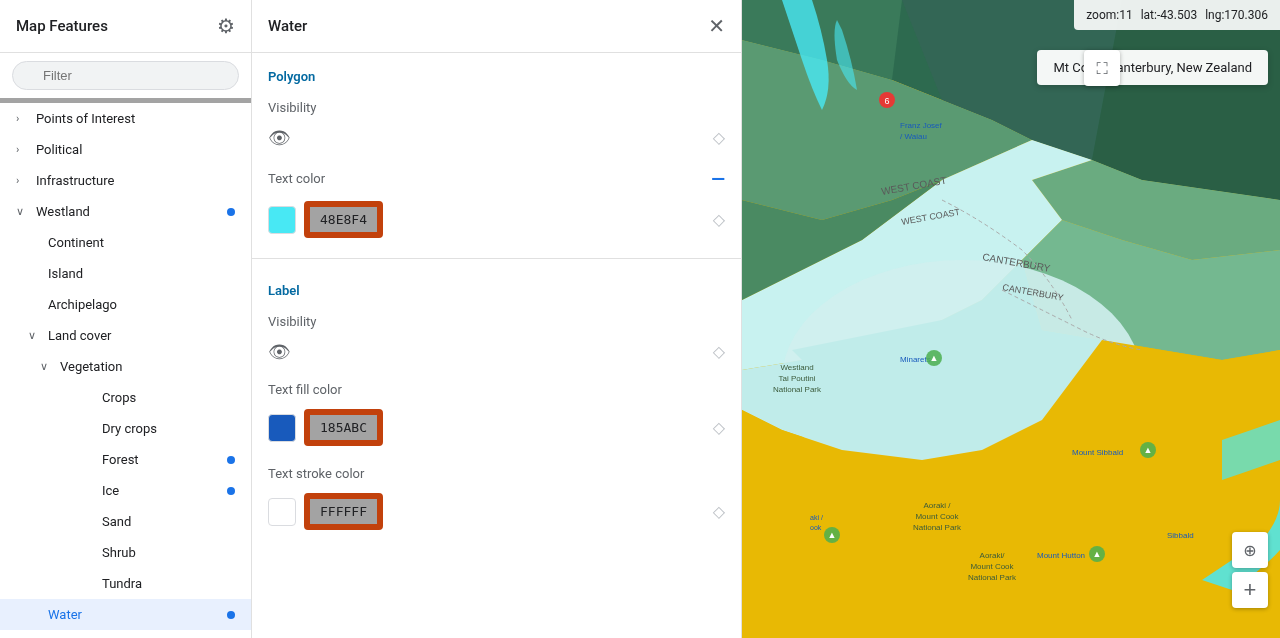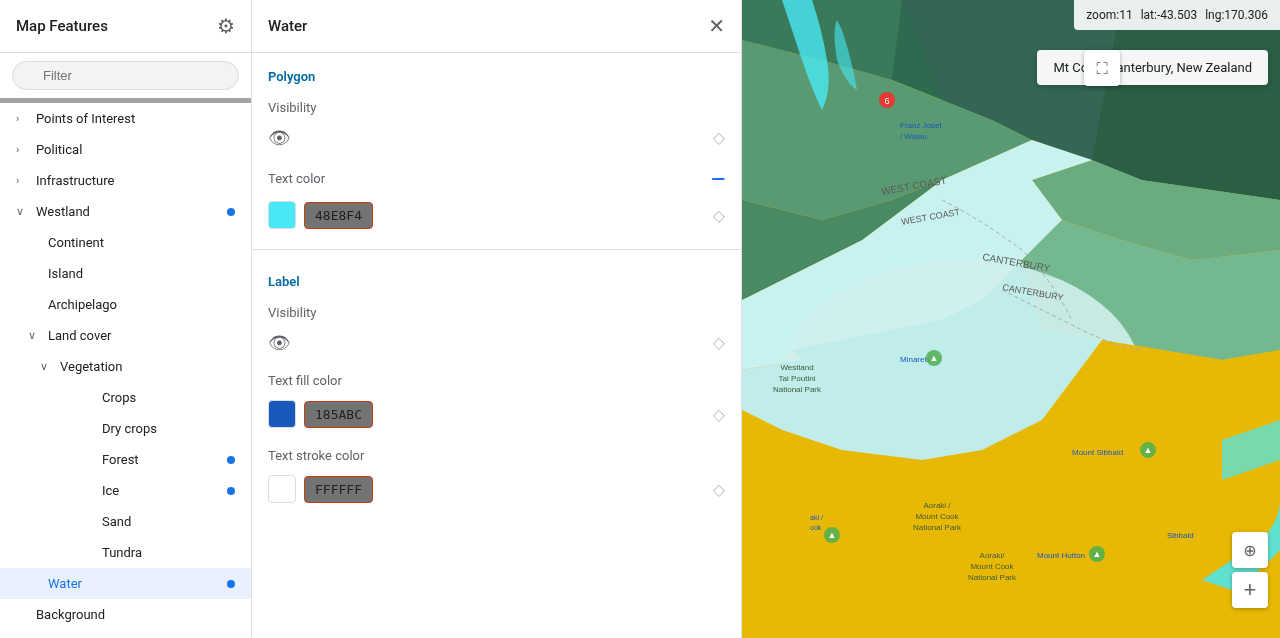--- a/index.html
+++ b/index.html
@@ -165,23 +165,23 @@
       border-radius: 4px;
       border: 1px solid #dadce0;
       cursor: pointer;
       flex-shrink: 0;
     }
     .color-value {
       font-size: 13px;
       color: #202124;
       font-family: monospace;
       padding: 5px 10px;
-      border: 1px solid #c2410c;
+      border: 6px solid #c2410c;
       border-radius: 4px;
-      background: #737373;
+      background: #a3a3a3;
       cursor: pointer;
     }
     .minus-icon {
       color: #1a73e8;
       font-size: 18px;
       margin-left: auto;
       cursor: pointer;
       font-weight: bold;
     }
     .section-divider {
@@ -338,20 +338,24 @@
         <span class="arrow"></span>
         <span class="label">Ice</span>
         <span class="dot"></span>
       </div>
       <div class="nav-item indent3">
         <span class="arrow"></span>
         <span class="label">Sand</span>
       </div>
       <div class="nav-item indent3">
         <span class="arrow"></span>
+        <span class="label">Shrub</span>
+      </div>
+      <div class="nav-item indent3">
+        <span class="arrow"></span>
         <span class="label">Tundra</span>
       </div>
       <div class="nav-item indent1 selected">
         <span class="arrow"></span>
         <span class="label">Water</span>
         <span class="dot"></span>
       </div>
       <div class="nav-item">
         <span class="arrow"></span>
         <span class="label">Background</span>

